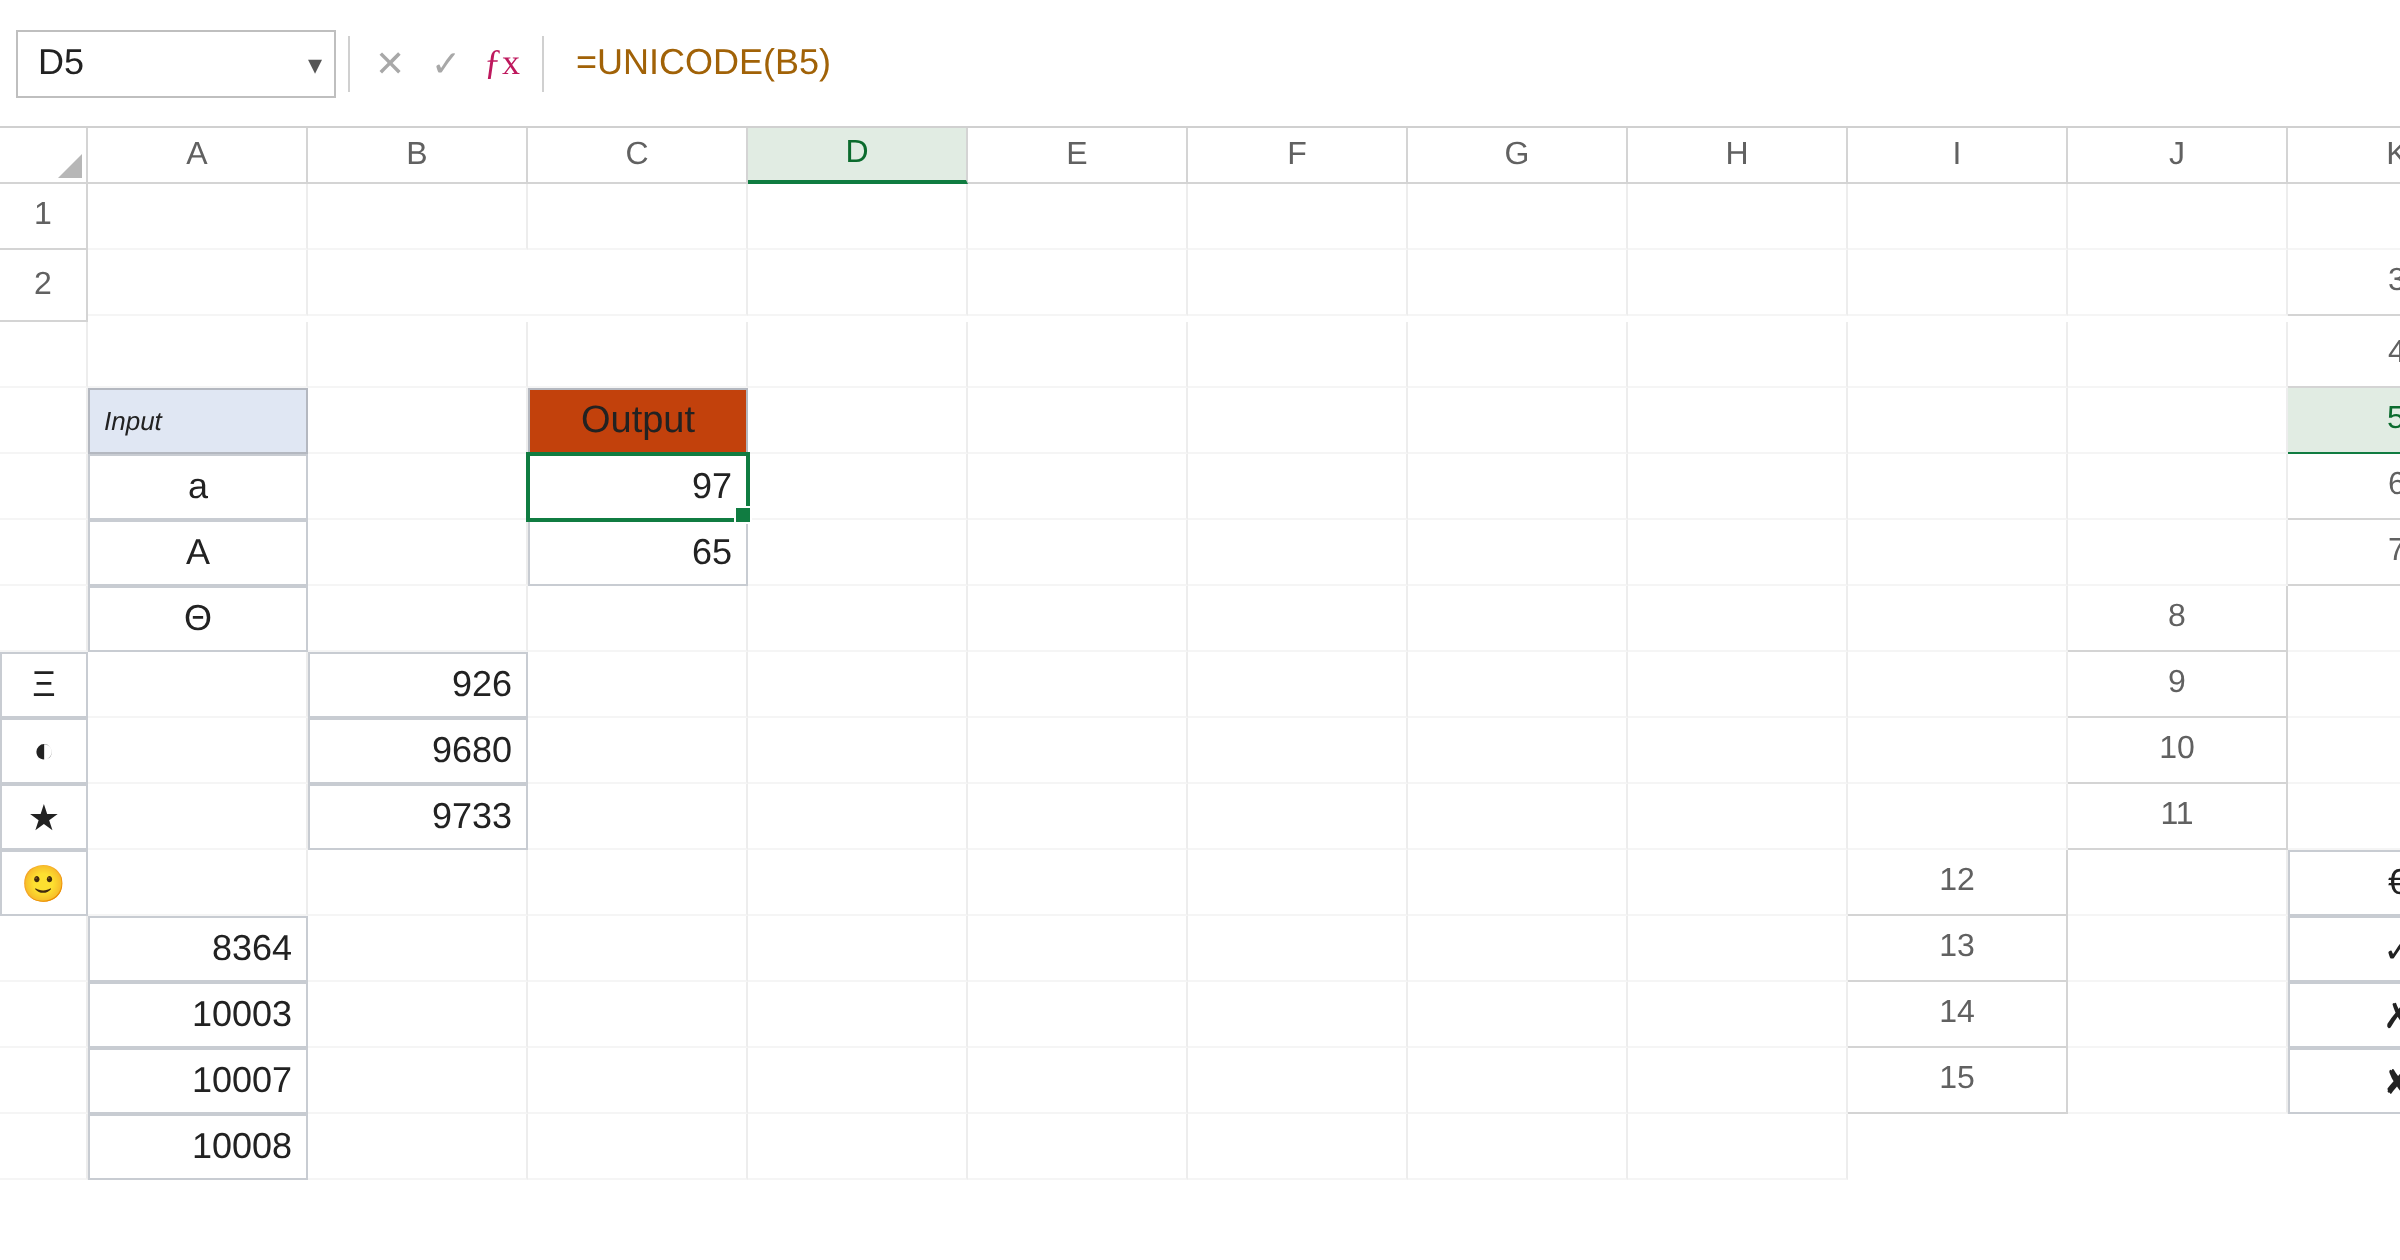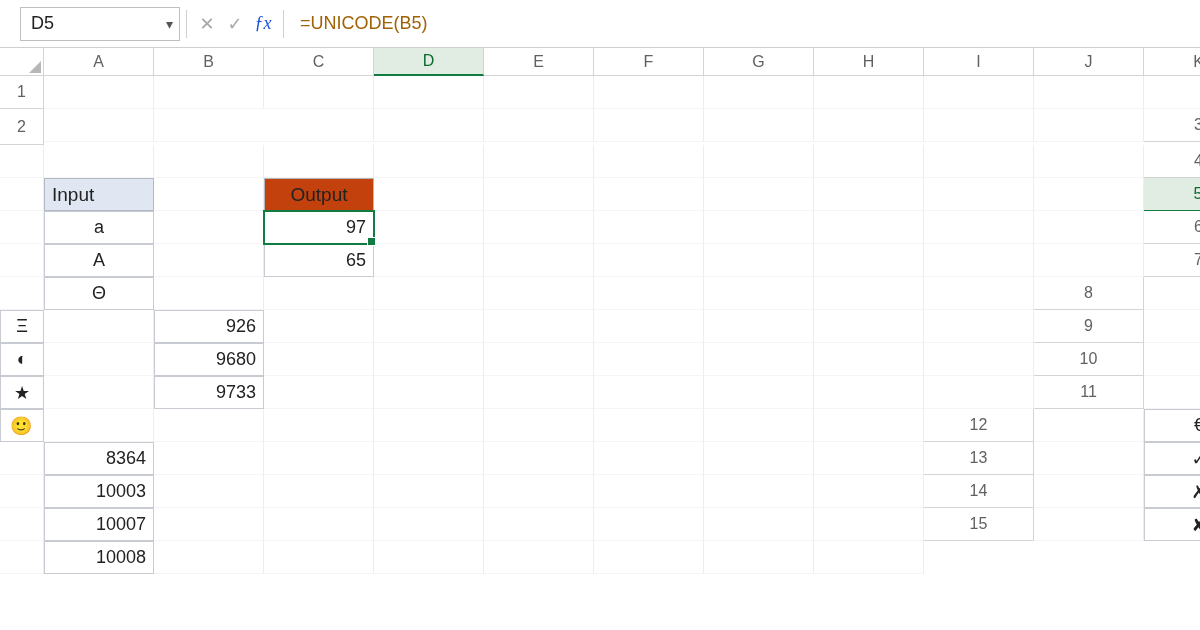--- a/index.html
+++ b/index.html
@@ -1,45 +1,45 @@
 <!DOCTYPE html>
 <html><head>
 <meta charset="utf-8">
 <style>
   * { box-sizing: border-box; }
   html, body { margin:0; padding:0; font-family: 'Segoe UI', Arial, sans-serif; background:#fff; color:#333; }
   body { width:1200px; height:630px; overflow:hidden; }
 
   
-  .formula-row { display:flex; align-items:center; height:48px; border-bottom:1px solid #d0d0d0; padding:0 20px; }
+  .formula-row { display:flex; align-items:center; height:64px; border-bottom:1px solid #d0d0d0; padding:0 8px; }
   .name-box { display:flex; align-items:center; justify-content:space-between; border:1px solid #bfbfbf; background:#fff; width:160px; height:34px; padding:0 6px 0 10px; font-size:18px; color:#222; }
   .name-box .chev { color:#555; font-size:14px; }
   .fb-vsep { width:1px; height:28px; background:#d0d0d0; margin:0 6px; }
   .fb-btn { width:28px; height:28px; display:flex; align-items:center; justify-content:center; color:#a8a8a8; font-size:18px; }
-  .fb-btn.fx { color:#1d4ed8; font-style:italic; font-family:'Times New Roman', serif; font-size:18px; }
+  .fb-btn.fx { color:#be185d; font-family:'Times New Roman', serif; font-size:18px; }
   .formula-input { flex:1; font-size:18px; color:#a16207; padding-left:10px; }
 
   
   .grid { display:grid; grid-template-columns: 44px repeat(11, 110px); }
   .colh, .rowh { background:#fff; color:#616161; font-size:16px; display:flex; align-items:center; justify-content:center; border-right:1px solid #d4d4d4; border-bottom:1px solid #d4d4d4; height:28px; }
   .corner { background:#fff; border-right:1px solid #d4d4d4; border-bottom:1px solid #d4d4d4; height:28px; position:relative; }
   .corner::after { content:""; position:absolute; right:2px; bottom:2px; width:0; height:0; border-style:solid; border-width:0 0 12px 12px; border-color:transparent transparent #b7b7b7 transparent; }
   .colh.sel, .rowh.sel { background:#e1ece3; color:#0b6b2e; border-bottom-color:#107c41; }
   .colh.sel { border-bottom:2px solid #107c41; }
   .rowh.sel { border-right:2px solid #107c41; }
 
   .rowh { justify-content:center; height:33px; }
   .rowh.tall { height:36px; }
 
   .cell { border-right:1px solid #ededed; border-bottom:1px solid #f5f5f5; height:33px; display:flex; align-items:center; padding:0 7px; font-size:18px; color:#222; background:#fff; }
   .cell.bold { font-weight:700; font-size:20px; }
   .cell.right { justify-content:flex-end; }
 
   
-  .hdr-input { background:#e0e7f3; border:1px solid #b4b8c0; font-weight:400; font-size:19px; justify-content:flex-start; }
+  .hdr-input { background:#e0e7f3; border:1px solid #b4b8c0; font-weight:400; font-size:13px; justify-content:flex-start;font-style:italic; }
   .hdr-output { background:#c2410c; border:1px solid #b4b8c0; font-size:19px; justify-content:center; }
   .data-cell { border:1px solid #c8ccd2; justify-content:center; }
   .data-cell.right { justify-content:flex-end; }
 
   
   .active { background:#fff; position:relative; outline:2px solid #107c41; outline-offset:-1px; }
   .active::after { content:""; position:absolute; right:-3px; bottom:-3px; width:7px; height:7px; background:#107c41; border:1px solid #fff; }
 </style>
 </head>
 <body>

